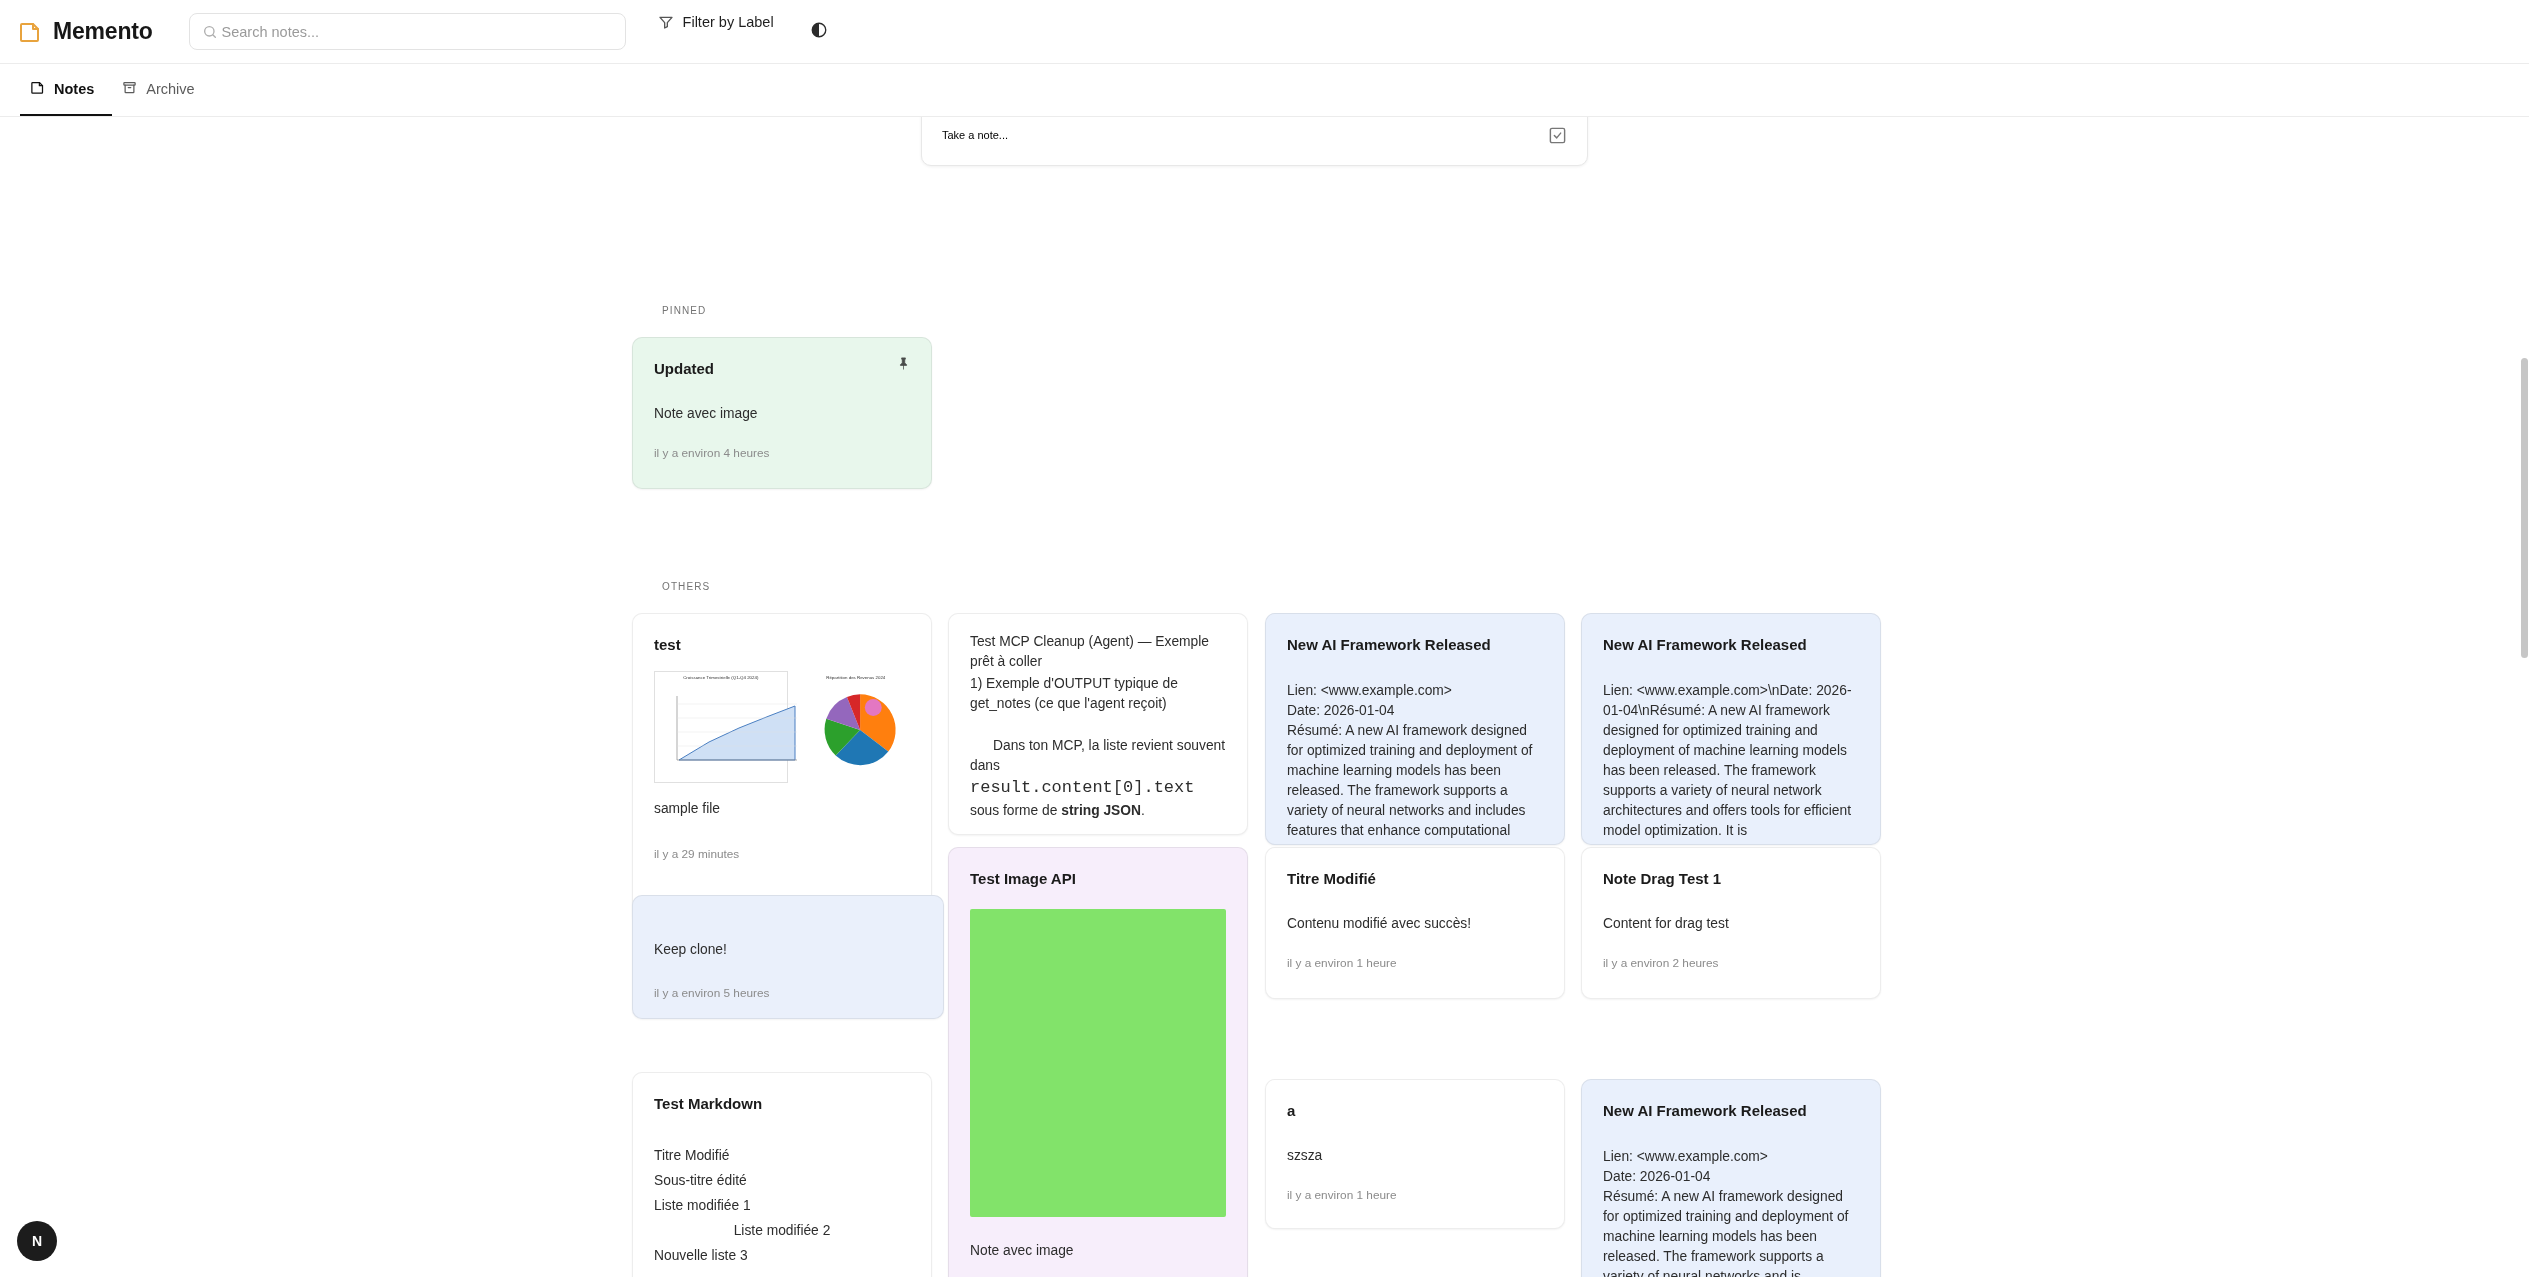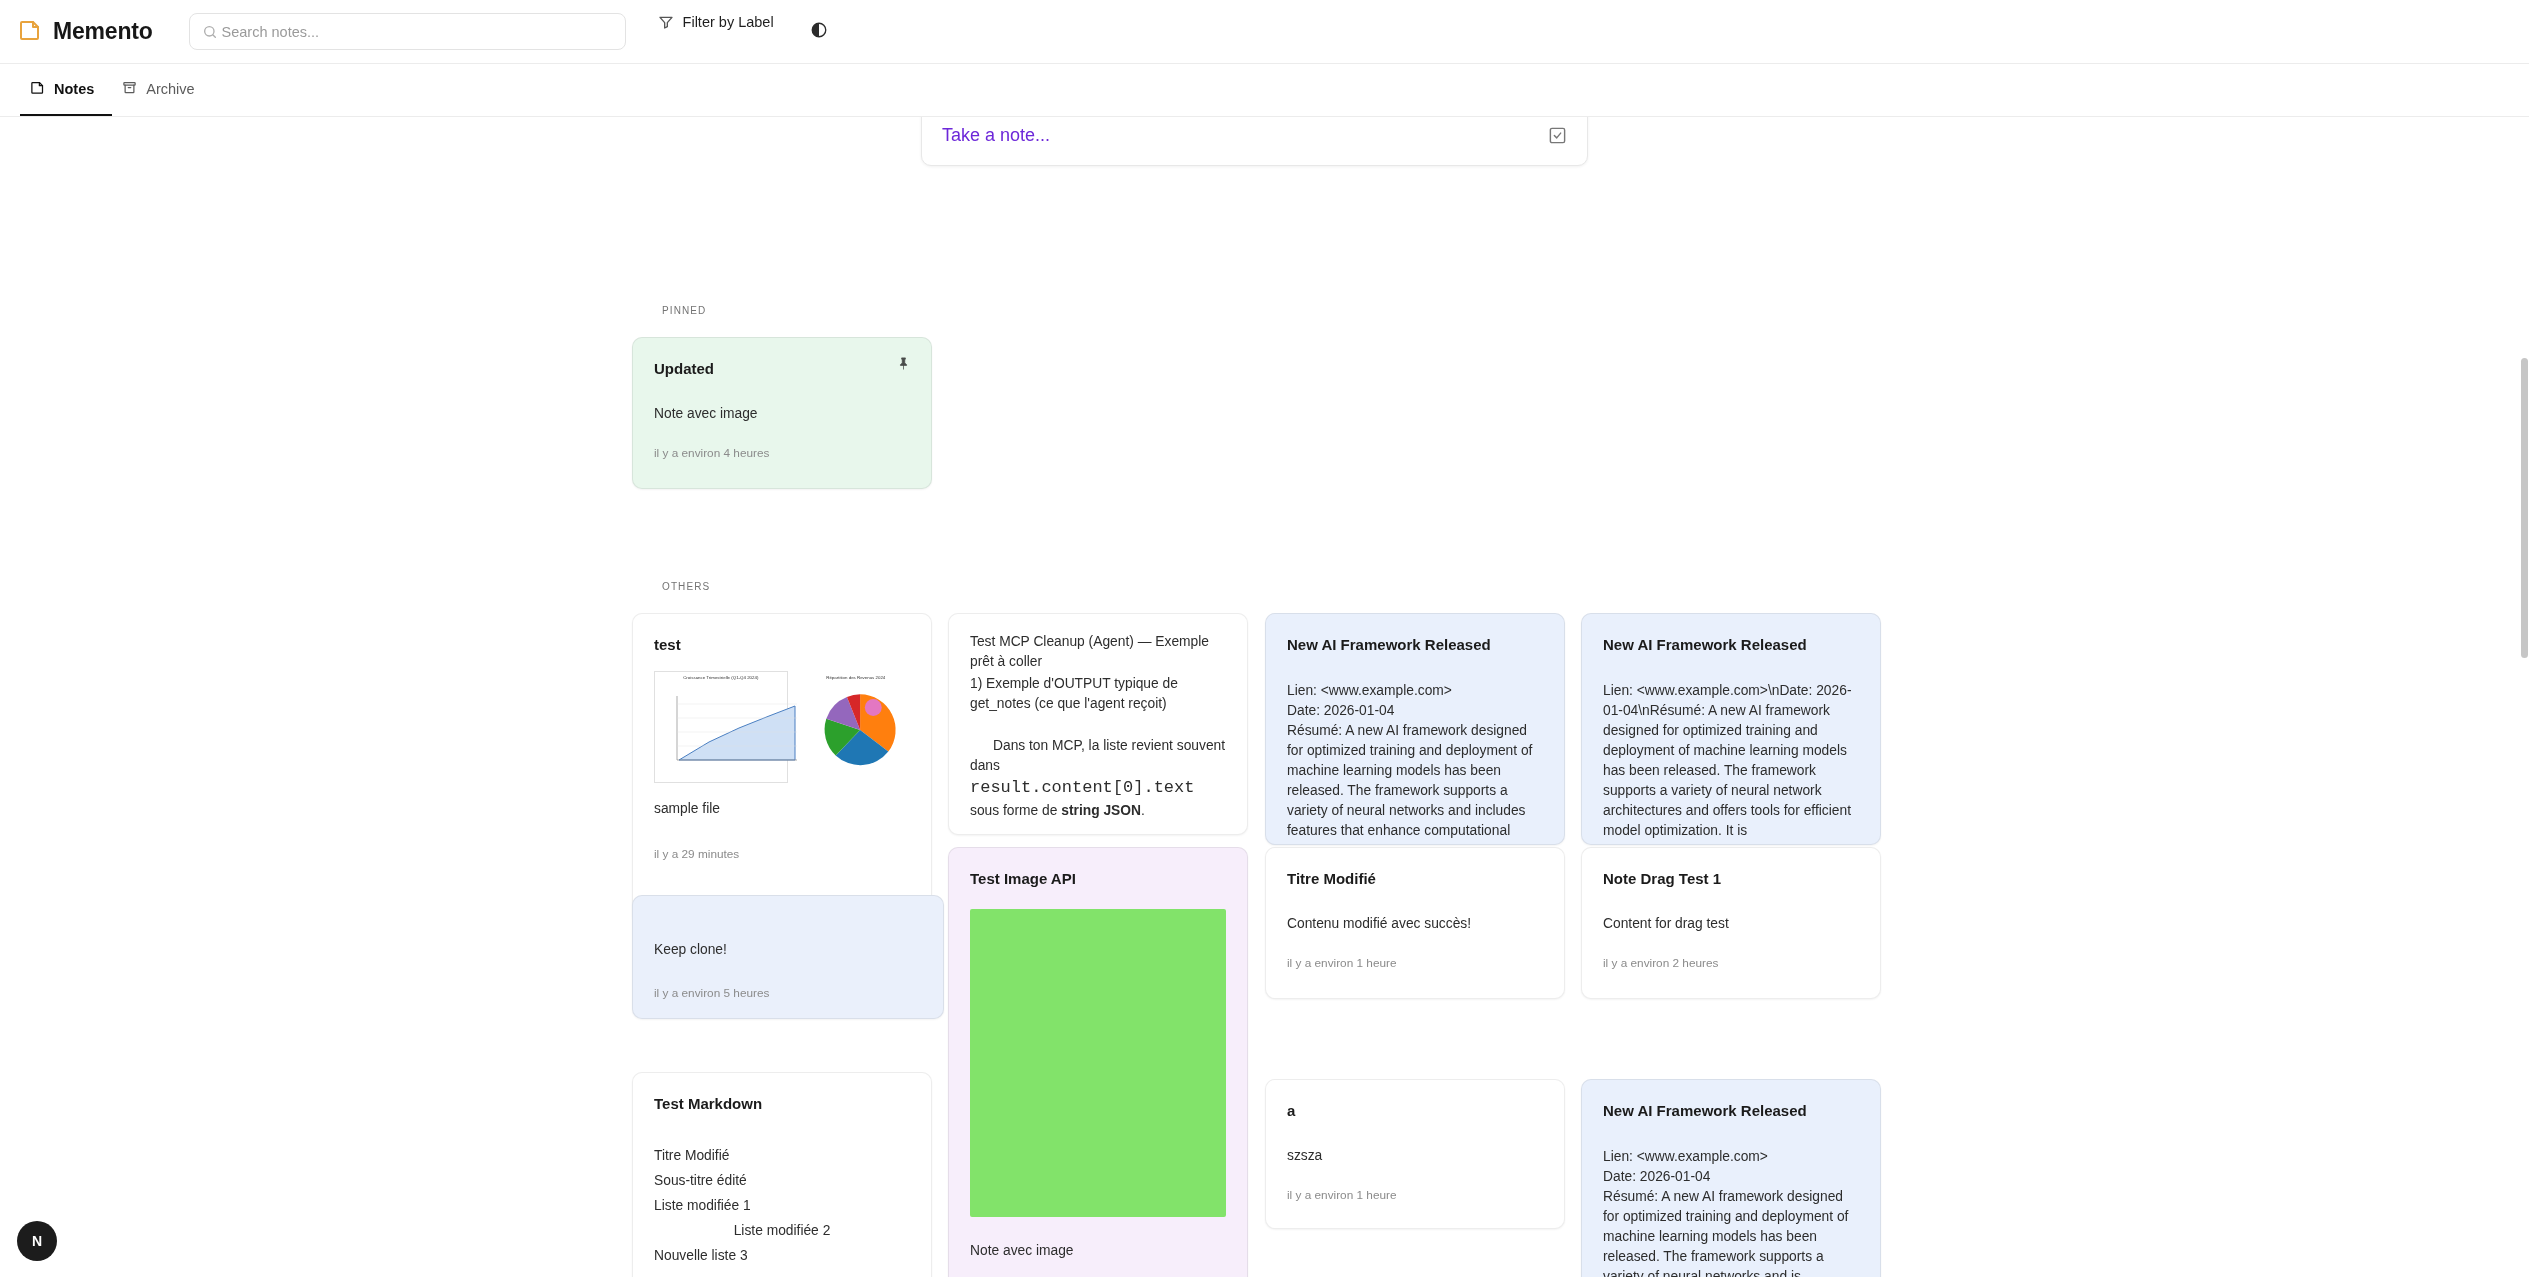--- a/index.html
+++ b/index.html
@@ -13,21 +13,21 @@
   body { position: relative; }
 
   
   .topbar {
     position: absolute; top: 0; left: 0; width: 2529px; height: 64px;
     background: #ffffff;
     border-bottom: 1px solid #ececec;
     display: flex; align-items: center;
     padding-left: 18px;
   }
-  .brand { display: flex; gap: 11px; }
+  .brand { display: flex; align-items: center; gap: 11px; }
   .brand-icon {
     width: 24px; height: 24px; position: relative;
   }
   .brand-icon svg { display: block; }
   .brand-name {
     font-size: 23px; font-weight: bold; color: #171717; letter-spacing: -0.2px;
   }
   .search-wrap {
     margin-left: 36px;
     width: 437px; height: 37px;
@@ -85,21 +85,21 @@
 
   .take-note {
     position: absolute; top: -13px; left: 921px;
     width: 667px; height: 62px;
     background: #fff;
     border: 1px solid #e8e8e8; border-radius: 10px;
     box-shadow: 0 1px 3px rgba(0,0,0,.06);
     display: flex; align-items: center;
     padding: 0 20px;
   }
-  .take-note-ph { font-size: 18px; color: #6d28d9; }
+  .take-note-ph { font-size: 11px; color: #000000; }
   .take-note-icon { margin-left: auto; width: 19px; height: 19px; opacity: .75; }
 
   .section-label {
     position: absolute;
     font-size: 10px; letter-spacing: 1.1px; color: #737373; font-weight: 400; margin-left: 30px;
   }
   #lbl-pinned { top: 188px; left: 632px; }
   #lbl-others { top: 464px; left: 632px; }
 
   .note {

